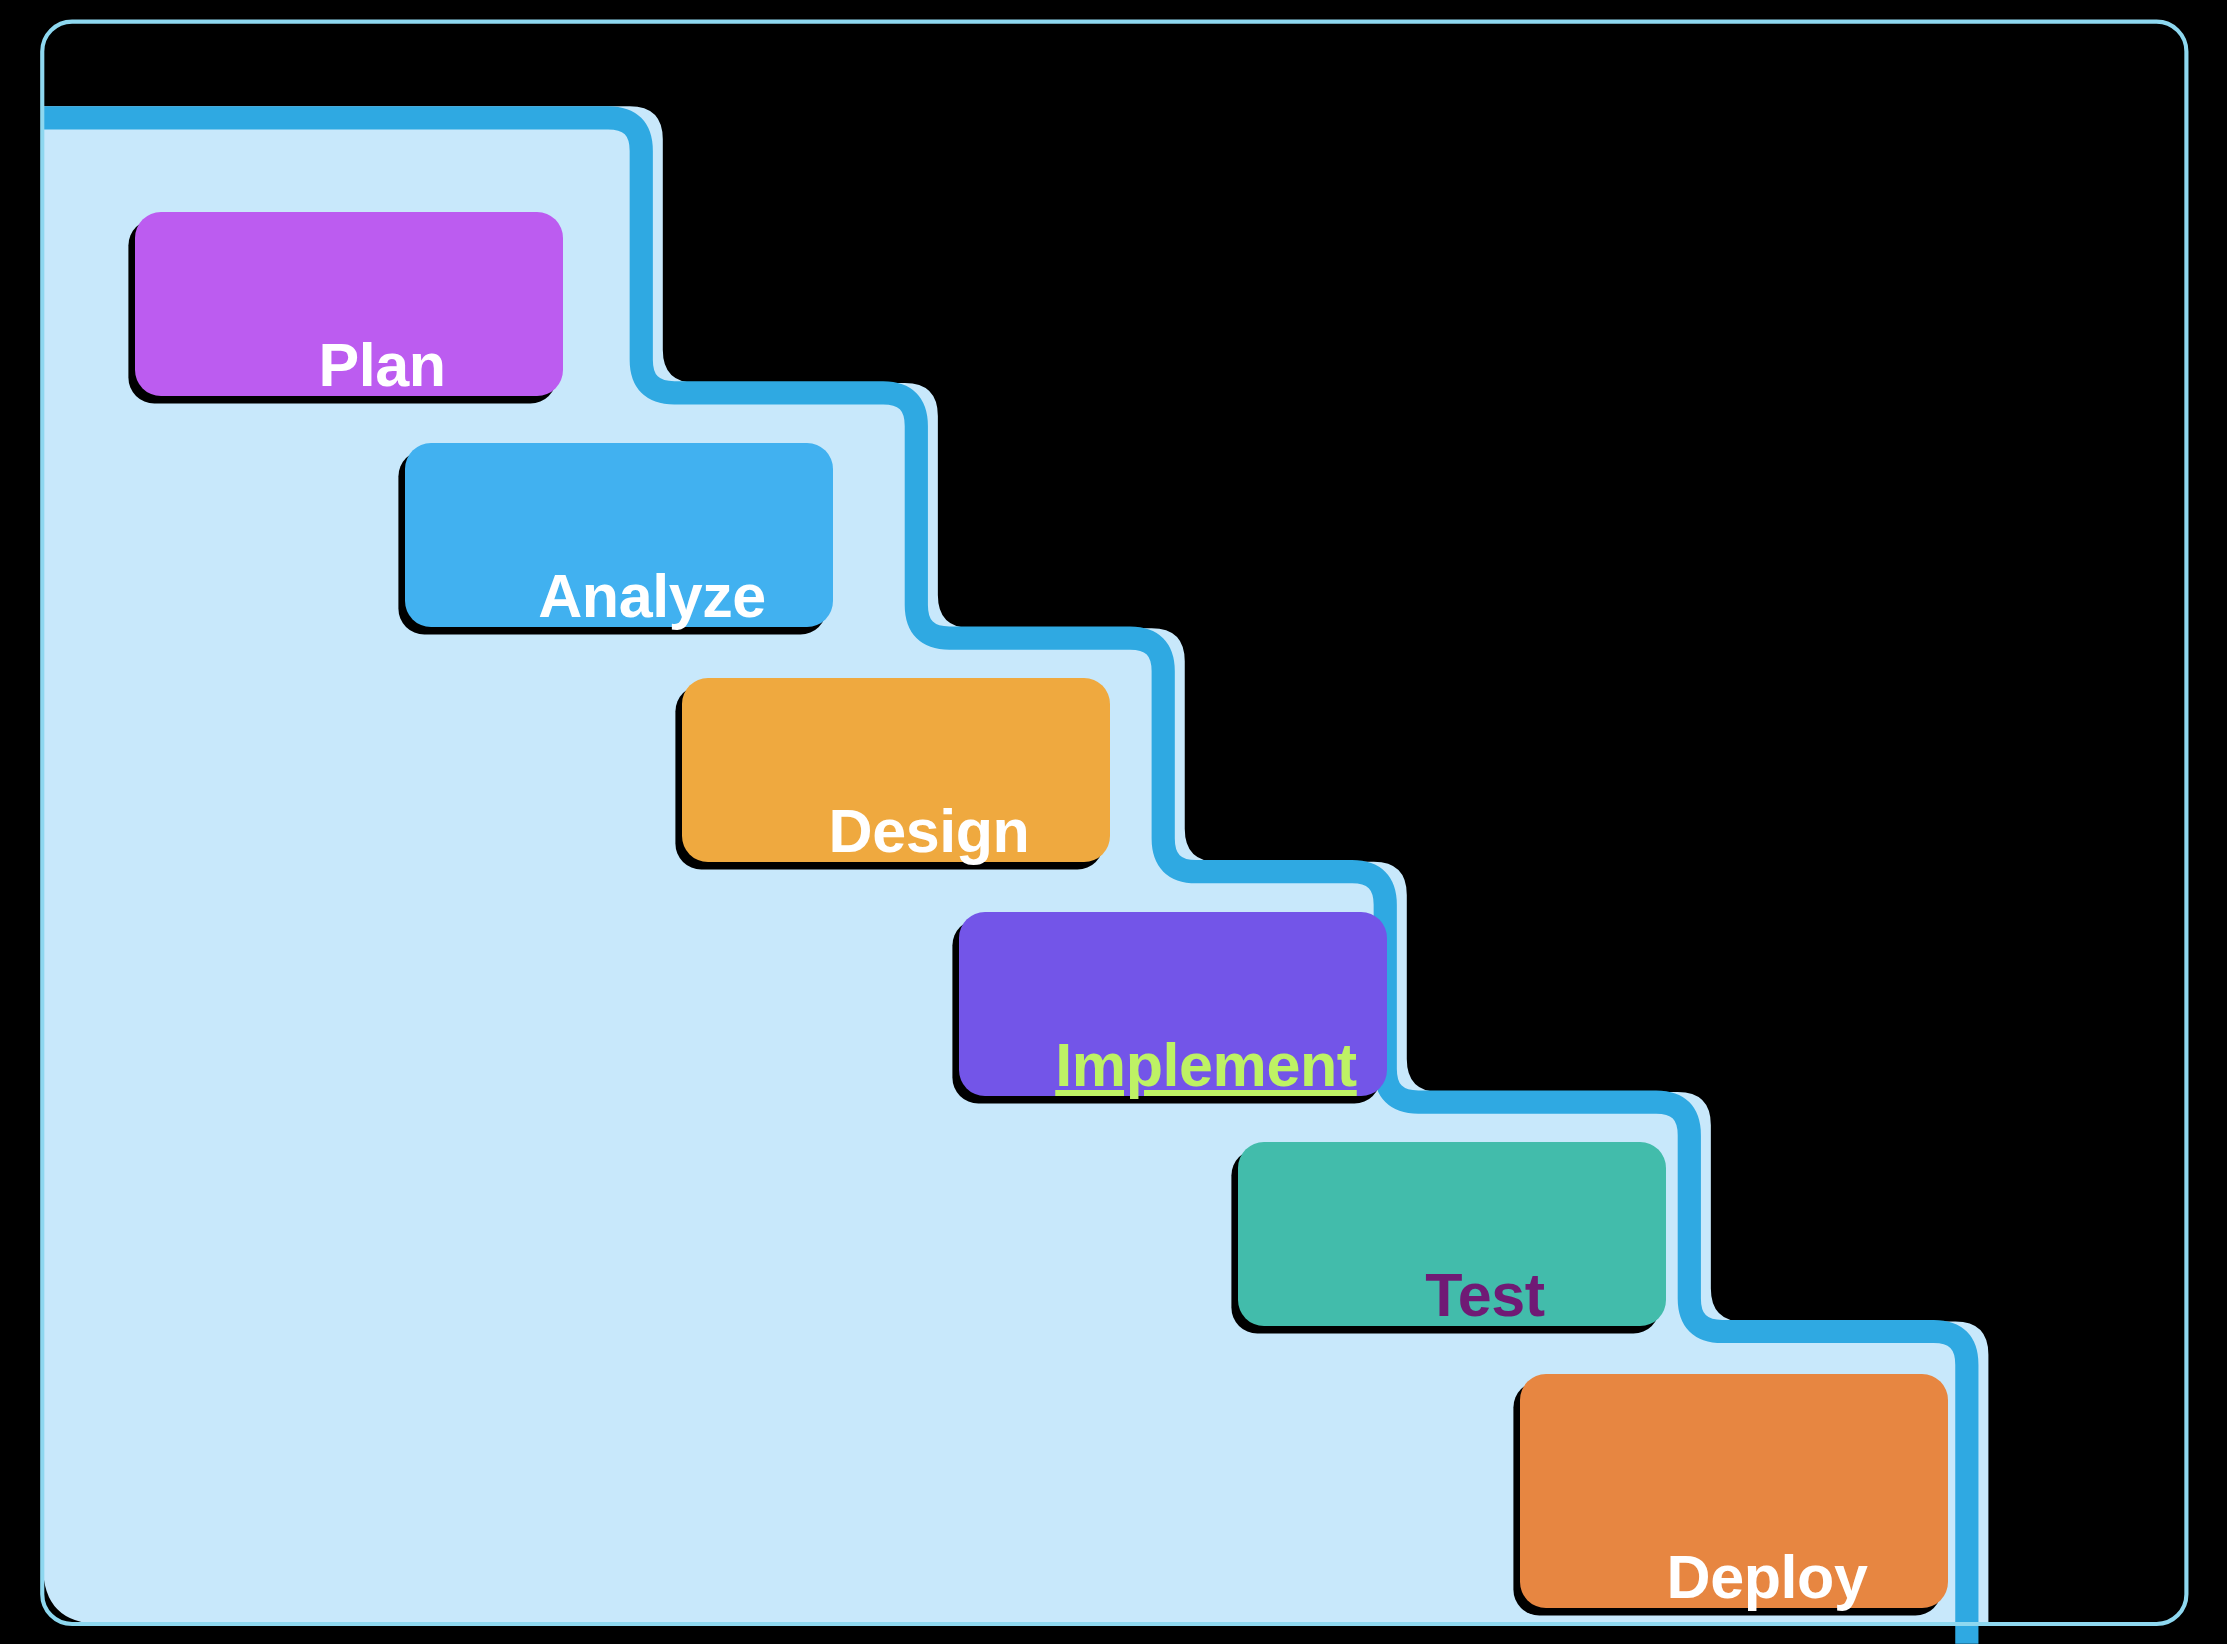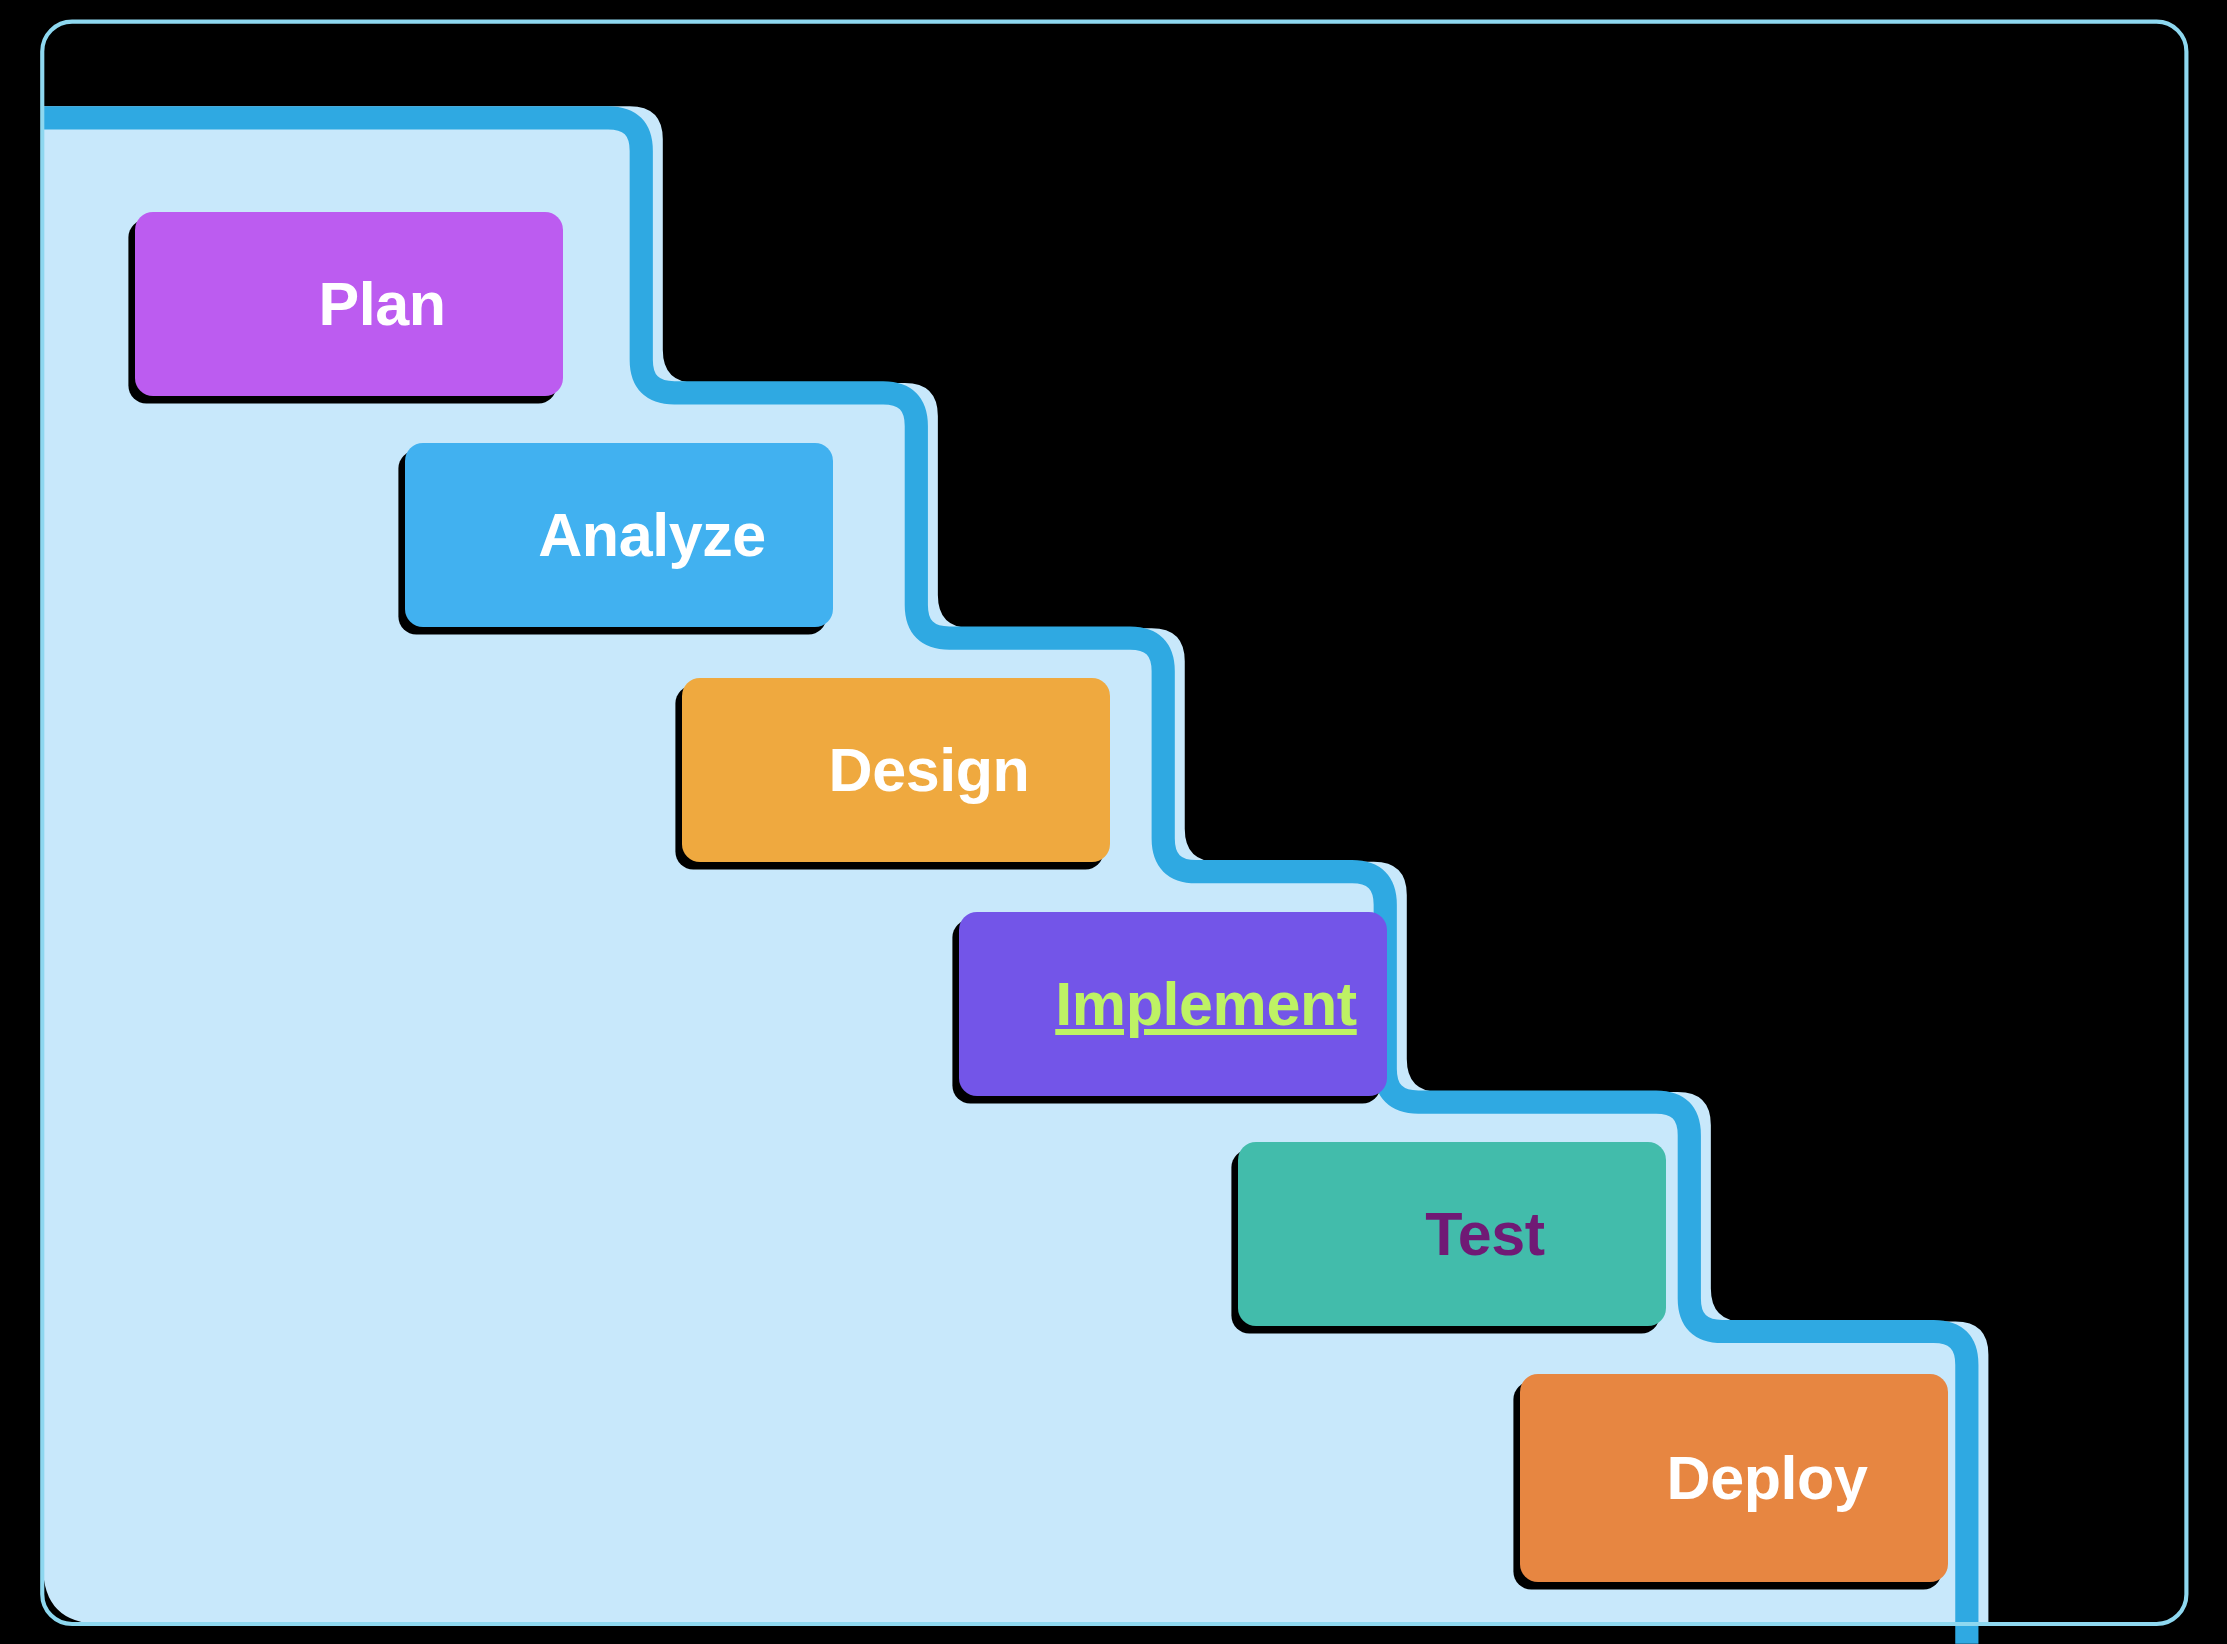--- a/index.html
+++ b/index.html
@@ -23,23 +23,23 @@
     position: absolute;
     left: 0;
     top: 0;
     width: 2227px;
     height: 1644px;
     display: block;
   }
   .stage-box {
     position: absolute;
     display: flex;
-    align-items: center;
+    align-items: flex-end;
     justify-content: center;
-    border-radius: 18px;
+    border-radius: 26px;
     box-shadow: -6.6px 7.5px 0 0 #000000;
     box-sizing: border-box;
   }
   .stage-label {
     color: #FFFFFF;
     font-weight: bold;
     font-size: 61px;
     line-height: 1;
     letter-spacing: -0.4px;
     white-space: nowrap;
@@ -122,18 +122,18 @@
   </div>
 
   <div class="stage-box" style="left: 959px; top: 912px; width: 428px; height: 184px; background: rgb(115, 85, 232);">
     <span class="stage-label" style="color: #bef264; text-decoration: underline;">Implement</span>
   </div>
 
   <div class="stage-box" style="left: 1238px; top: 1142px; width: 428px; height: 184px; background: rgb(66, 188, 171);">
     <span class="stage-label" style="color: #701a75;">Test</span>
   </div>
 
-  <div class="stage-box" style="left: 1520px; top: 1374px; width: 428px; height: 208px; background: rgb(231, 134, 65);">
+  <div class="stage-box" style="left: 1520px; top: 1374px; width: 428px; height: 234px; background: rgb(231, 134, 65);">
     <span class="stage-label" style="color: rgb(255, 255, 255);">Deploy</span>
   </div>
 
 </div>
 
 
 </body></html>

